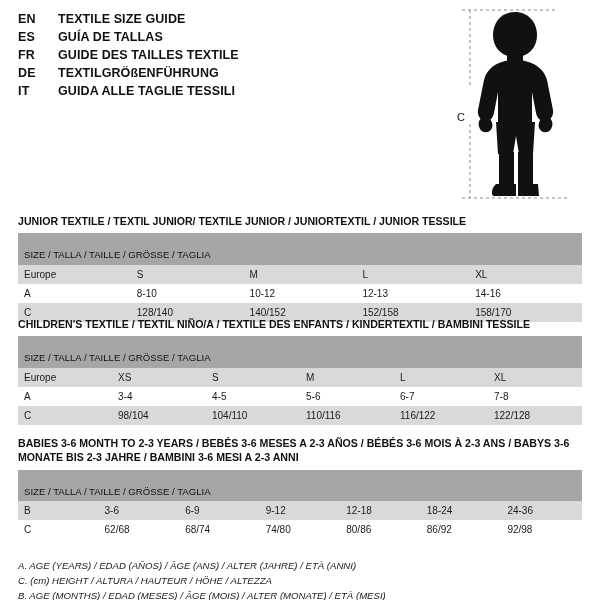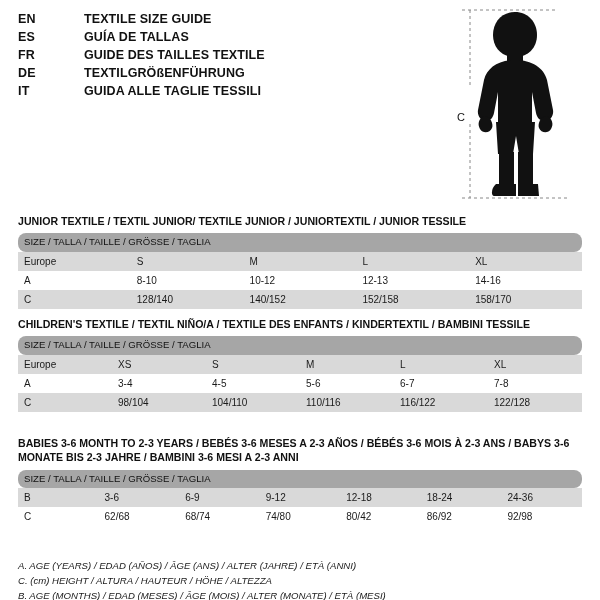--- a/index.html
+++ b/index.html
@@ -39,21 +39,20 @@
     font-size: 12.5px;
     font-weight: bold;
     color: #111;
     letter-spacing: 0.2px;
   }
   .lang-title {
     font-size: 12.5px;
     font-weight: bold;
     color: #111;
     letter-spacing: 0.1px;
-    margin-left: 26px;
   }
 
   
   .figure {
     position: absolute;
     left: 440px;
     top: 6px;
     width: 150px;
     height: 195px;
   }
@@ -89,23 +88,22 @@
   table.sizes td {
     font-size: 10px;
     color: #1a1a1a;
     padding: 3px 0 3px 6px;
     line-height: 1.3;
   }
   table.sizes tr.head td {
     background: #a6a6a6;
     color: #111;
     font-size: 9.6px;
-    padding-top: 3px;
+    padding-top: 16px;
     padding-bottom: 3px;
-    border-radius: 8px;
   }
   table.sizes tr.band td {
     background: #d9d9d9;
   }
   table.sizes tr.plain td {
     background: #ffffff;
   }
   td.label-col { width: 78px; }
 
   
@@ -274,21 +272,21 @@
         <td>9-12</td>
         <td>12-18</td>
         <td>18-24</td>
         <td>24-36</td>
       </tr>
       <tr class="plain">
         <td class="label-col">C</td>
         <td>62/68</td>
         <td>68/74</td>
         <td>74/80</td>
-        <td>80/42</td>
+        <td>80/86</td>
         <td>86/92</td>
         <td>92/98</td>
       </tr>
     </tbody>
       </table>
   </div>
 
   <div class="legend" style="top:559px;font-style:italic;">
     <div>A. AGE (YEARS) / EDAD (AÑOS) / ÂGE (ANS) / ALTER (JAHRE) / ETÀ (ANNI)</div>
     <div>C. (cm) HEIGHT / ALTURA / HAUTEUR / HÖHE / ALTEZZA</div>

